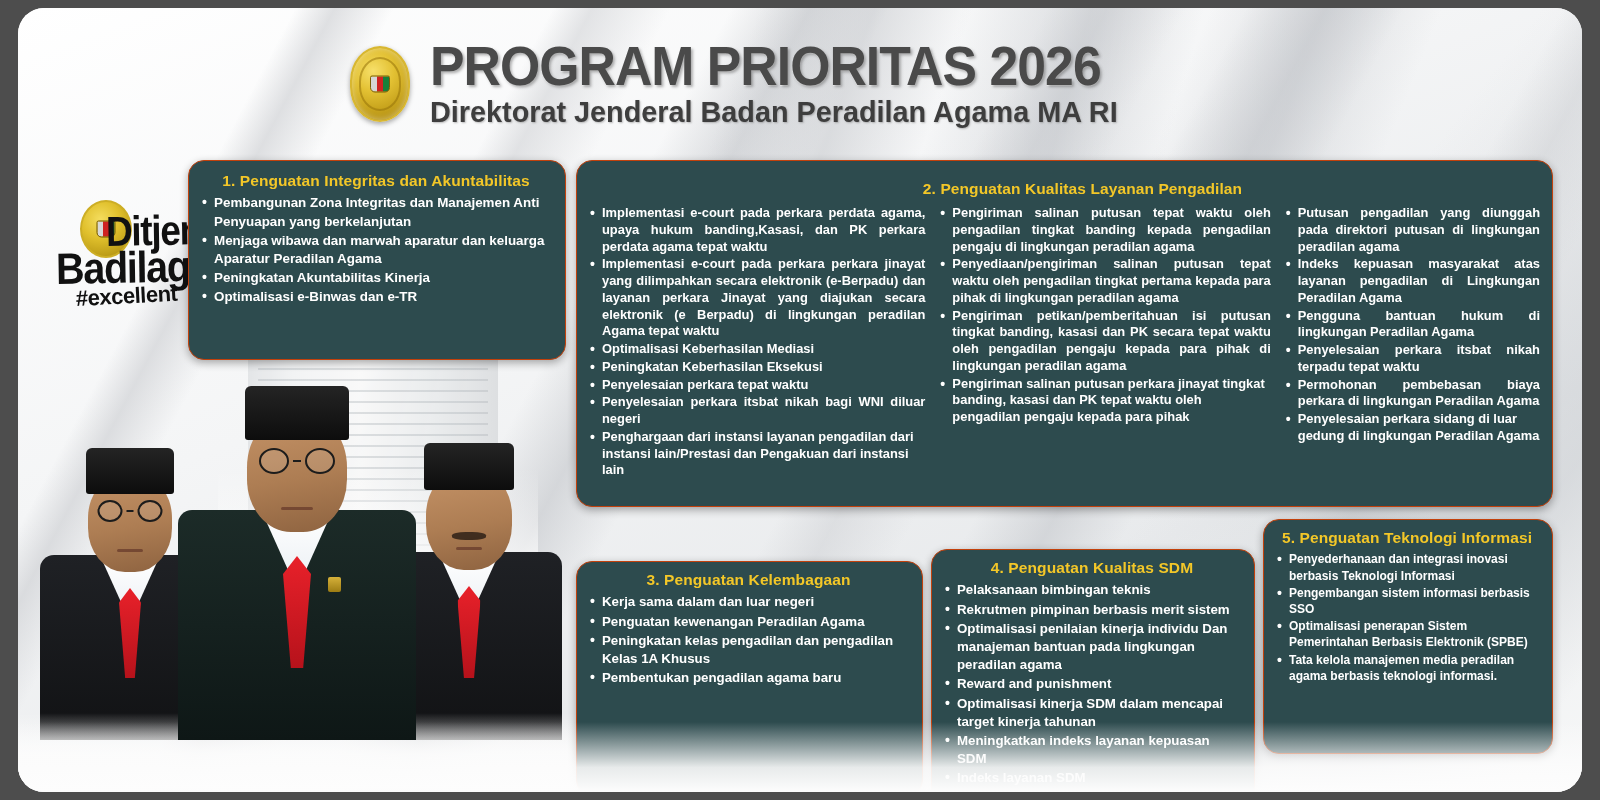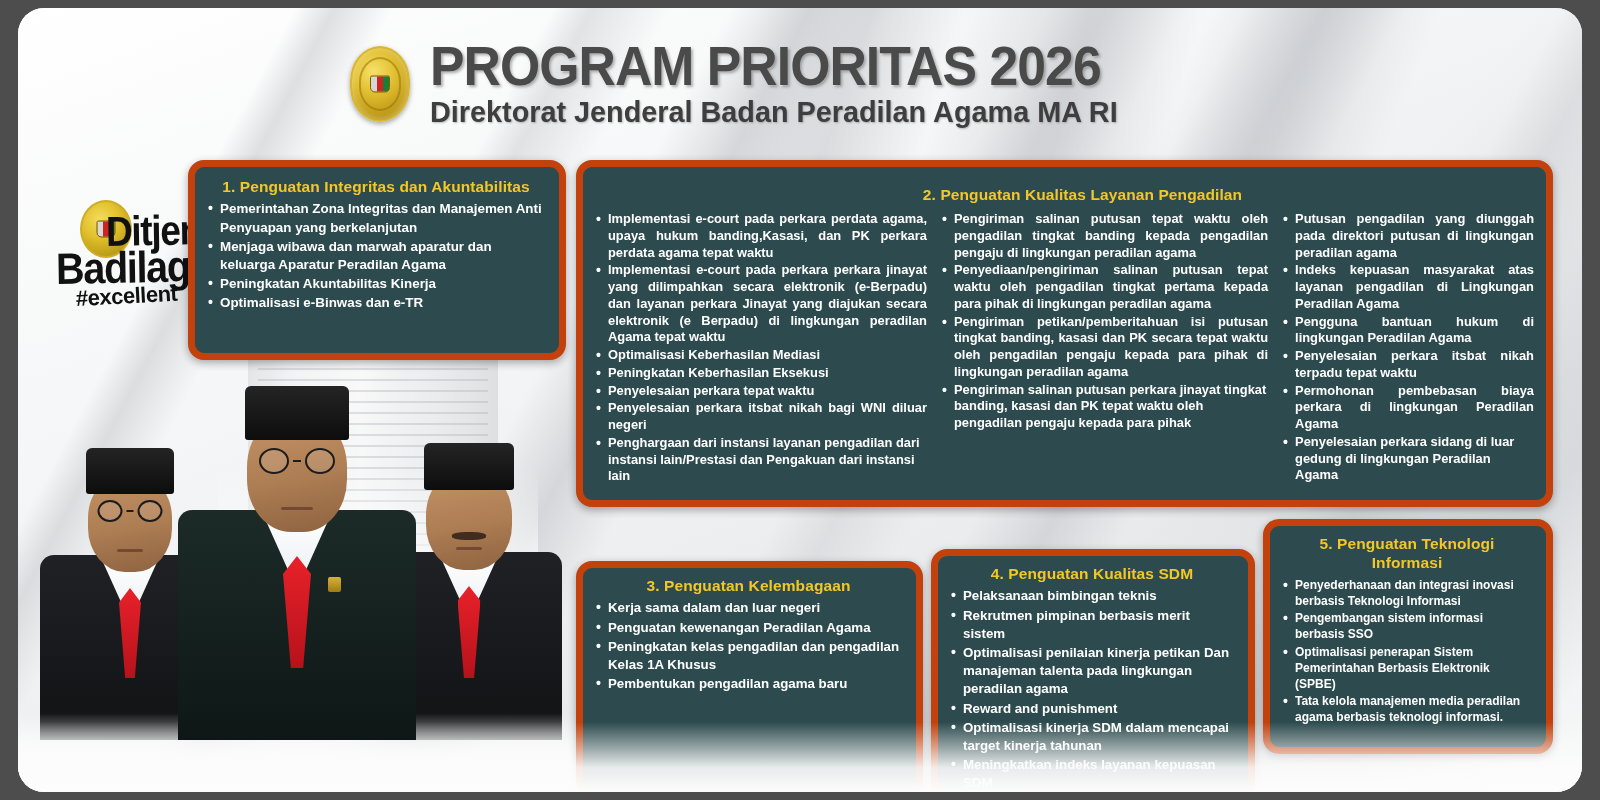--- a/index.html
+++ b/index.html
@@ -188,21 +188,21 @@
     position:absolute; left:30px; top:92px;
     font-family:"Liberation Sans Narrow","Liberation Sans", sans-serif;
     font-size:22px; font-weight:bold; color:#111; letter-spacing:-.5px;
     transform:rotate(-3deg); transform-origin:left center;
   }
 
   
   .card {
     position:absolute;
     background:#2d4b4e;
-    border:7px solid #c2410c;
+    border:1px solid #c2410c;
     border-radius:16px;
     box-shadow:0 3px 9px rgba(0,0,0,.33);
     color:#ffffff;
     padding:8px 14px 10px 12px;
   }
   .card-title {
     text-align:center;
     color:#f3c728;
     font-weight:bold;
     font-size:15.5px;
@@ -312,21 +312,21 @@
   <div id="badilag-logo">
     <div class="bl-seal"></div>
     <div class="bl-word1">Ditjen</div>
     <div class="bl-word2">Badilag</div>
     <div class="bl-word3">#excellent</div>
   </div>
 
   <div class="card" id="card1">
     <div class="card-title">1. Penguatan Integritas dan Akuntabilitas</div>
     <ul>
-      <li>Pemerintahan Zona Integritas dan Manajemen Anti Penyuapan yang berkelanjutan</li>
+      <li>Pembangunan Zona Integritas dan Manajemen Anti Penyuapan yang berkelanjutan</li>
       <li>Menjaga wibawa dan marwah aparatur dan keluarga Aparatur Peradilan Agama</li>
       <li>Peningkatan Akuntabilitas Kinerja</li>
       <li>Optimalisasi e-Binwas dan e-TR</li>
     </ul>
   </div>
 
   <div class="card" id="card2">
     <div id="card2-head">
       <div class="card-title">2. Penguatan Kualitas Layanan Pengadilan</div>
     </div>
@@ -365,21 +365,21 @@
       <li>Peningkatan kelas pengadilan dan pengadilan Kelas 1A Khusus</li>
       <li>Pembentukan pengadilan agama baru</li>
     </ul>
   </div>
 
   <div class="card" id="card4">
     <div class="card-title">4. Penguatan Kualitas SDM</div>
     <ul>
       <li>Pelaksanaan bimbingan teknis</li>
       <li>Rekrutmen pimpinan berbasis merit sistem</li>
-      <li>Optimalisasi penilaian kinerja petikan Dan manajeman talenta pada lingkungan peradilan agama</li>
+      <li>Optimalisasi penilaian kinerja individu Dan manajeman bantuan pada lingkungan peradilan agama</li>
       <li>Reward and punishment</li>
       <li>Optimalisasi kinerja SDM dalam mencapai target kinerja tahunan</li>
       <li>Meningkatkan indeks layanan kepuasan SDM</li>
       <li>Indeks layanan SDM</li>
     </ul>
   </div>
 
   <div class="card" id="card5">
     <div class="card-title">5. Penguatan Teknologi Informasi</div>
     <ul>

